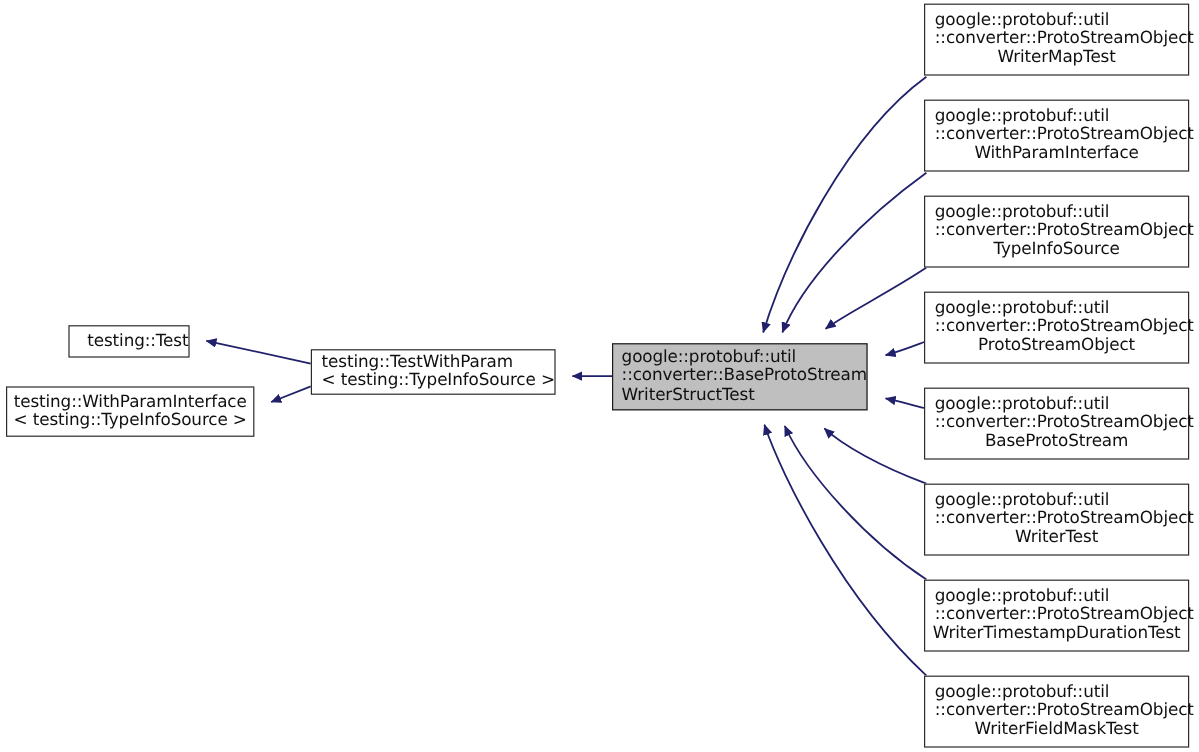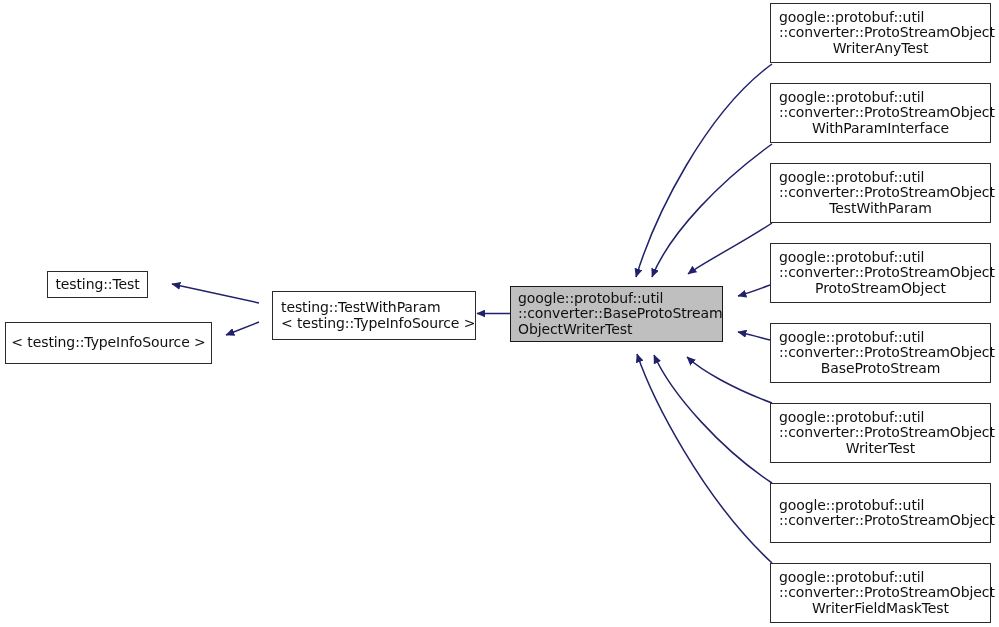--- a/index.html
+++ b/index.html
@@ -82,55 +82,56 @@
       <path d="M 772,144 C 722,180 670,232 652,277"></path>
       <path d="M 772,223 C 744,242 704,262 688,274"></path>
       <path d="M 770,285 C 762,288 752,292 738,296"></path>
       <path d="M 770,340 C 762,338 752,335 738,332"></path>
       <path d="M 772,403 C 734,389 702,371 687,357"></path>
       <path d="M 772,483 C 722,450 672,395 654,355"></path>
       <path d="M 772,563 C 702,498 652,398 637,354"></path>
     </g>
   </svg>
 
-  <div class="node" style="left:47px; top:271px; width:101px; height:27px;">
+  <div class="node" style="left:57px; top:271px; width:101px; height:27px;align-items:flex-end;">
     <span class="ln">testing::Test</span>
   </div>
 
   <div class="node" style="left:5px; top:322px; width:207px; height:42px;">
+    <span class="ln">testing::WithParamInterface</span>
     <span class="ln">&lt; testing::TypeInfoSource &gt;</span>
   </div>
 
-  <div class="node lal" style="left:272px; top:291px; width:204px; height:49px;">
+  <div class="node lal" style="left:259px; top:291px; width:204px; height:38px;">
     <span class="ln">testing::TestWithParam</span>
     <span class="ln">&lt; testing::TypeInfoSource &gt;</span>
   </div>
 
   <div class="node current cur-lal" style="left:510px; top:286px; width:213px; height:56px;">
     <span class="ln">google::protobuf::util</span>
     <span class="ln">::converter::BaseProtoStream</span>
-    <span class="ln c">ObjectWriterTest</span>
+    <span class="ln c">WriterStructTest</span>
   </div>
 
   <div class="node lal" style="left:770px; top:3px; width:221px; height:60px;">
     <span class="ln">google::protobuf::util</span>
     <span class="ln">::converter::ProtoStreamObject</span>
-    <span class="ln c">WriterAnyTest</span>
+    <span class="ln c">WriterMapTest</span>
   </div>
 
   <div class="node lal" style="left:770px; top:83px; width:221px; height:60px;">
     <span class="ln">google::protobuf::util</span>
     <span class="ln">::converter::ProtoStreamObject</span>
     <span class="ln c">WithParamInterface</span>
   </div>
 
   <div class="node lal" style="left:770px; top:163px; width:221px; height:60px;">
     <span class="ln">google::protobuf::util</span>
     <span class="ln">::converter::ProtoStreamObject</span>
-    <span class="ln c">TestWithParam</span>
+    <span class="ln c">TypeInfoSource</span>
   </div>
 
   <div class="node lal" style="left:770px; top:243px; width:221px; height:60px;">
     <span class="ln">google::protobuf::util</span>
     <span class="ln">::converter::ProtoStreamObject</span>
     <span class="ln c">ProtoStreamObject</span>
   </div>
 
   <div class="node lal" style="left:770px; top:323px; width:221px; height:60px;">
     <span class="ln">google::protobuf::util</span>
@@ -140,20 +141,21 @@
 
   <div class="node lal" style="left:770px; top:403px; width:221px; height:60px;">
     <span class="ln">google::protobuf::util</span>
     <span class="ln">::converter::ProtoStreamObject</span>
     <span class="ln c">WriterTest</span>
   </div>
 
   <div class="node lal" style="left:770px; top:483px; width:221px; height:60px;">
     <span class="ln">google::protobuf::util</span>
     <span class="ln">::converter::ProtoStreamObject</span>
+    <span class="ln c">WriterTimestampDurationTest</span>
   </div>
 
   <div class="node lal" style="left:770px; top:563px; width:221px; height:60px;">
     <span class="ln">google::protobuf::util</span>
     <span class="ln">::converter::ProtoStreamObject</span>
     <span class="ln c">WriterFieldMaskTest</span>
   </div>
 
 </div>
 

